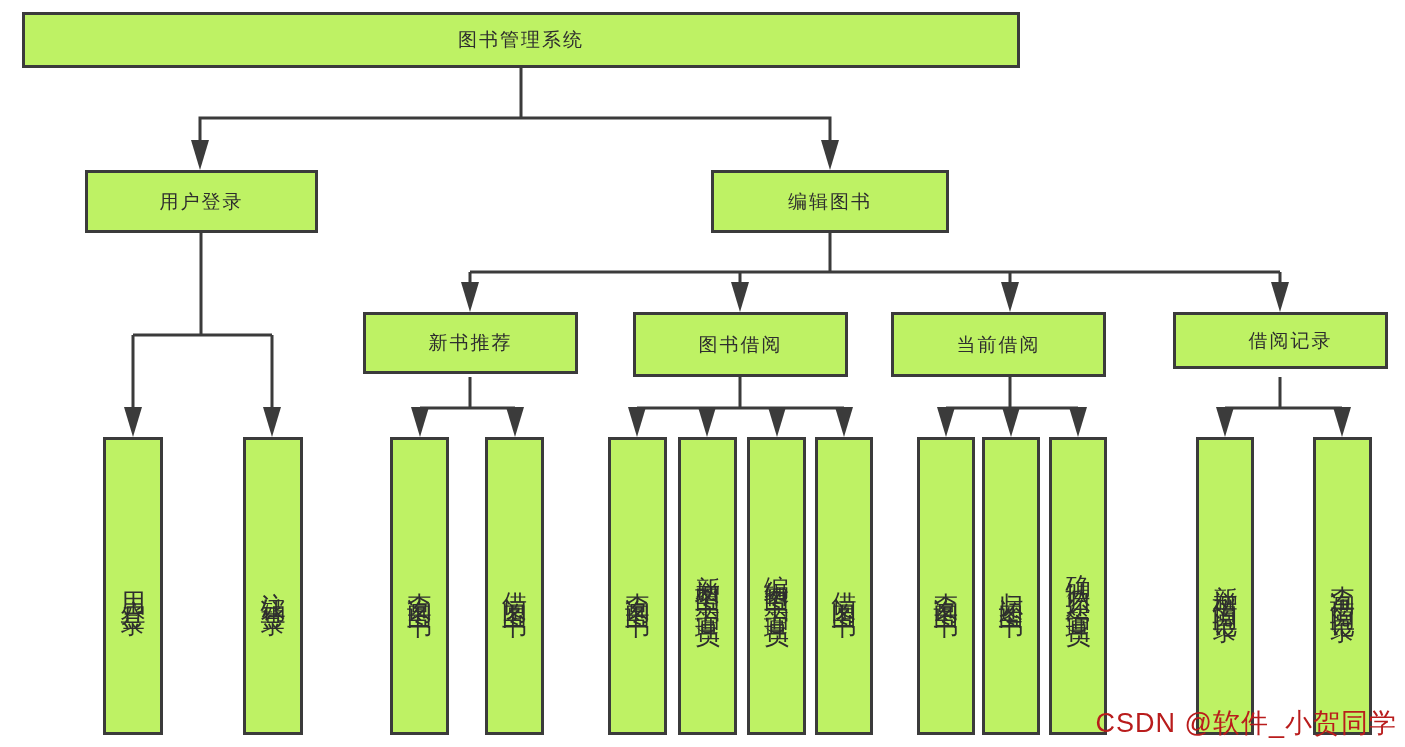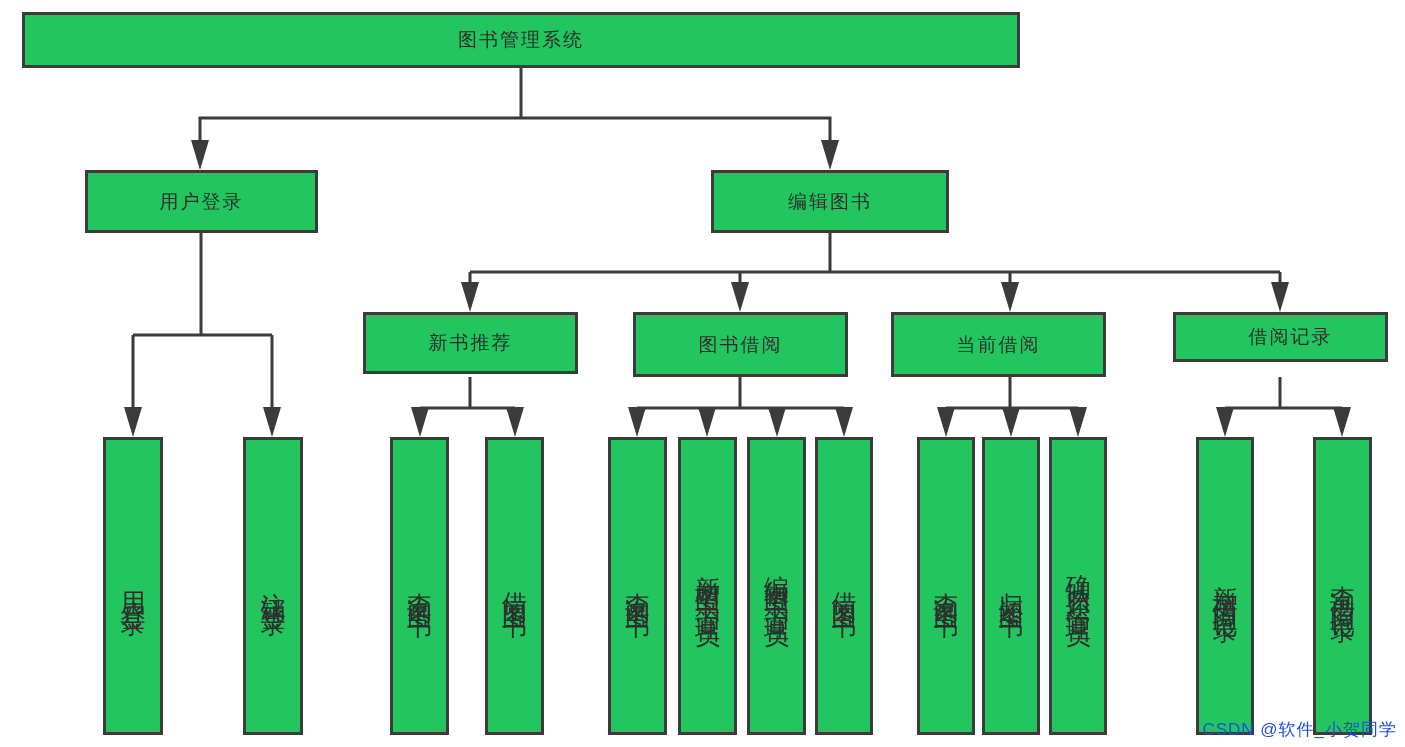--- a/index.html
+++ b/index.html
@@ -13,42 +13,42 @@
   }
   #connectors {
     position: absolute;
     left: 0; top: 0;
     width: 1405px; height: 747px;
   }
   .node {
     position: absolute;
     box-sizing: border-box;
     border: 3px solid #3b3b3b;
-    background: #22c55e;
+    background: #bef264;
     display: flex;
     align-items: center;
     justify-content: center;
     color: #2e2e2e;
   }
   .hnode { font-size: 19px; letter-spacing: 2px; }
   .root  { font-size: 19px; letter-spacing: 2px; }
   .vnode span {
     writing-mode: vertical-rl;
     text-orientation: mixed;
     font-size: 25px;
     letter-spacing: 7px;
     line-height: 1;
     white-space: nowrap;
   }
   .watermark {
     position: absolute;
     right: 8px;
     bottom: 6px;
-    font-size: 17px;
-    color: #1d4ed8;
+    font-size: 27px;
+    color: #b91c1c;
     letter-spacing: 1px;
   }
 </style>
 </head>
 <body>
 
 <div id="canvas">
 
   <svg id="connectors" viewBox="0 0 1405 747" xmlns="http://www.w3.org/2000/svg">
     <g stroke="#3b3b3b" stroke-width="3" fill="none">
@@ -103,21 +103,21 @@
 
   <div class="node hnode" style="left:363px; top:312px; width:215px; height:62px;">
     <span>新书推荐</span>
   </div>
   <div class="node hnode" style="left:633px; top:312px; width:215px; height:65px;">
     <span>图书借阅</span>
   </div>
   <div class="node hnode" style="left:891px; top:312px; width:215px; height:65px;font-family:Liberation Serif, serif;">
     <span>当前借阅</span>
   </div>
-  <div class="node hnode" style="left:1173px; top:312px; width:215px; height:50px;padding-left:20px;">
+  <div class="node hnode" style="left:1173px; top:312px; width:215px; height:57px;padding-left:20px;">
     <span>借阅记录</span>
   </div>
 
   <div class="node vnode" style="left:103px; top:437px; width:60px; height:298px;">
     <span>用户登录</span>
   </div>
   <div class="node vnode" style="left:243px; top:437px; width:60px; height:298px;">
     <span>注销登录</span>
   </div>
 

